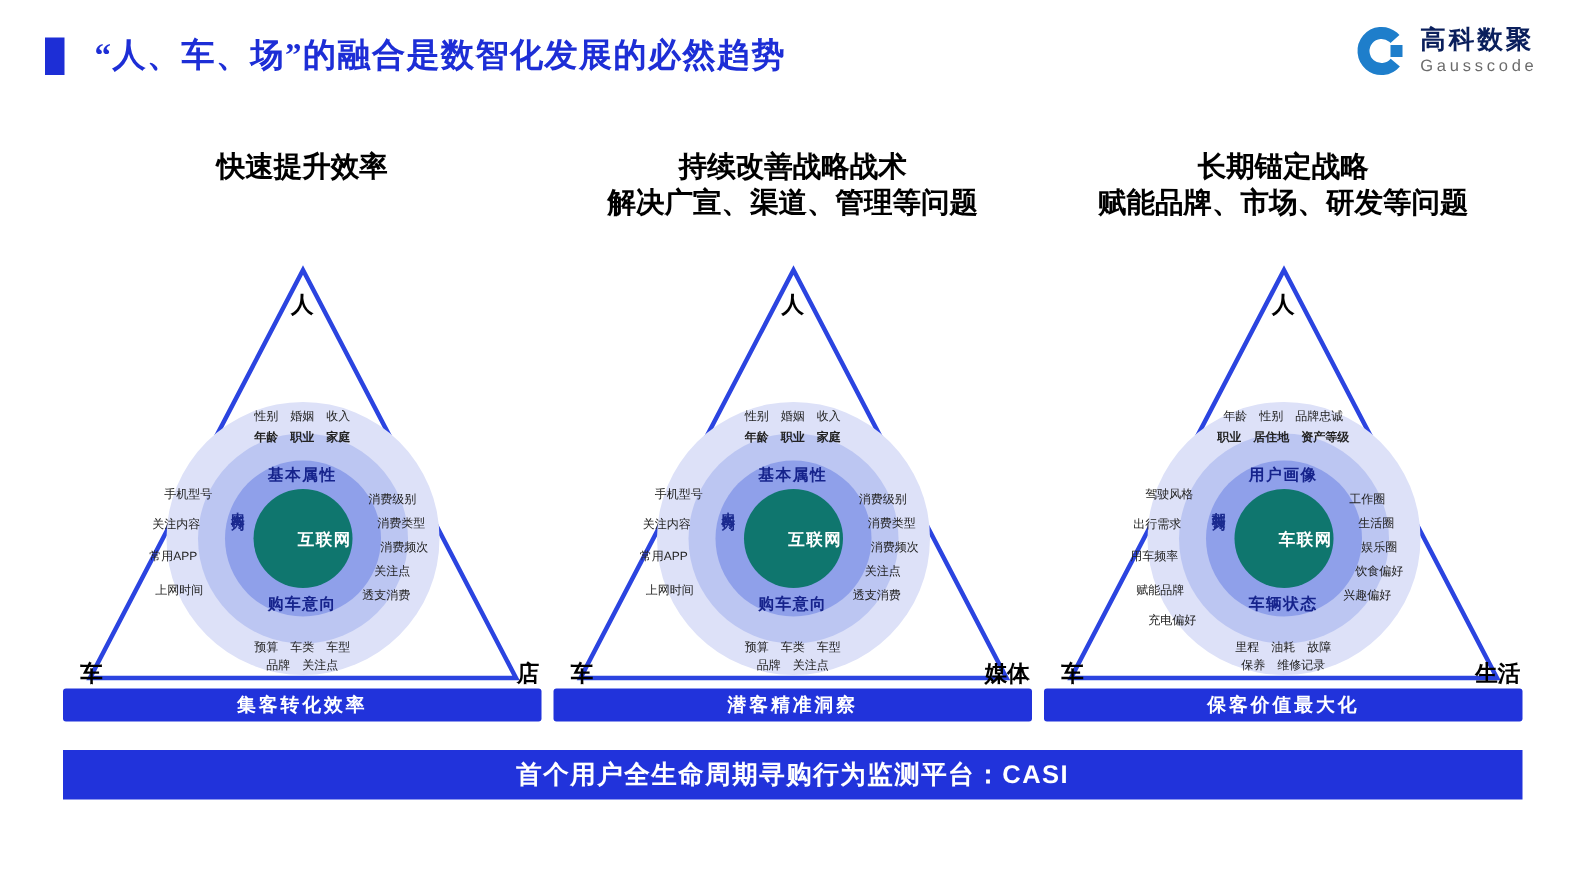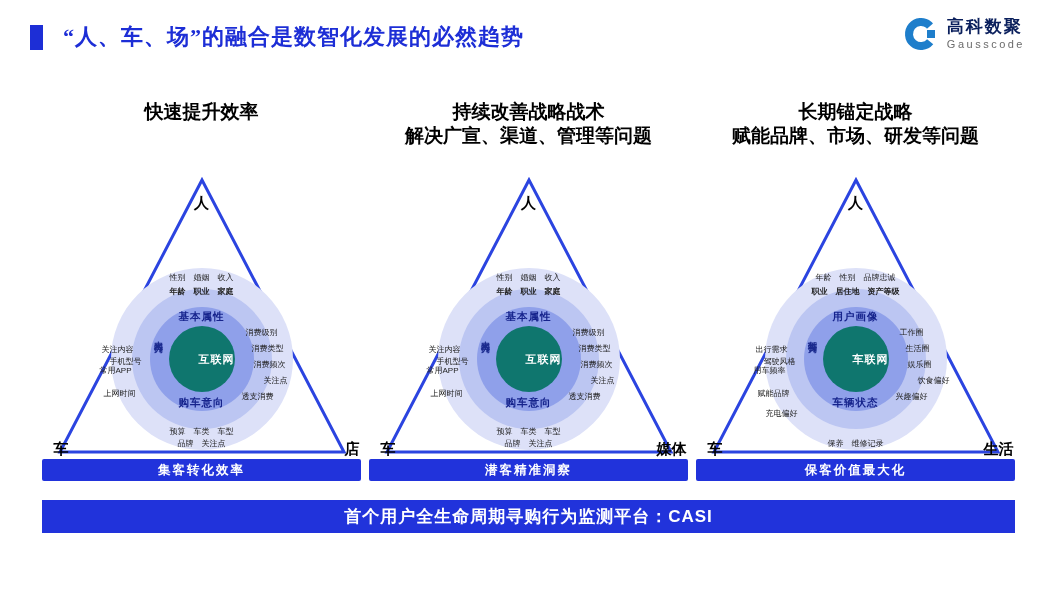--- a/index.html
+++ b/index.html
@@ -43,29 +43,29 @@
   .ring-top    { top:136px; }
   .ring-bottom { top:222px; }
   .ring-side { position:absolute; left:100px; top:160px; writing-mode:vertical-rl;
       font-size:9px; font-weight:bold; color:#1B2A8F; letter-spacing:1px; }
 
   .cl { position:absolute; font-size:8px; color:#222; white-space:nowrap; }
   .top-1 { top:98px;  width:100%; text-align:center; }
   .top-2 { top:112px; width:100%; text-align:center;font-weight:bold; }
   .bot-1 { top:252px; width:100%; text-align:center; }
   .bot-2 { top:264px; width:100%; text-align:center; }
-  .li-0 { top:150px; left:58px;margin-top:32px; }
+  .li-0 { top:150px; left:58px; }
   .li-1 { top:170px; left:50px; }
   .li-2 { top:191px; left:48px; }
   .li-3 { top:214px; left:52px; }
   .li-4 { top:234px; left:60px; }
   .ri-0 { top:153px; left:194px; }
   .ri-1 { top:169px; left:200px; }
   .ri-2 { top:185px; left:202px; }
-  .ri-3 { top:201px; left:198px;padding-left:14px; }
+  .ri-3 { top:201px; left:198px; }
   .ri-4 { top:217px; left:190px; }
 
   .metric-bar { margin-top:0; height:22px; line-height:22px; background:#2133DB;
       color:#fff; font-size:12.5px; font-weight:bold; text-align:center;
       letter-spacing:2px; border-radius:2px; }
 
   .footer-banner { position:absolute; top:500px; left:42px; width:973px; height:33px;
       background:#2133DB; color:#fff; font-size:17px; font-weight:bold;
       text-align:center; line-height:33px; letter-spacing:1px; }
 </style>
@@ -195,20 +195,21 @@
         <div class="cl li-0">驾驶风格</div>
         <div class="cl li-1">出行需求</div>
         <div class="cl li-2">用车频率</div>
         <div class="cl li-3">赋能品牌</div>
         <div class="cl li-4">充电偏好</div>
         <div class="cl ri-0">工作圈</div>
         <div class="cl ri-1">生活圈</div>
         <div class="cl ri-2">娱乐圈</div>
         <div class="cl ri-3">饮食偏好</div>
         <div class="cl ri-4">兴趣偏好</div>
+        <div class="cl bot-1">里程　油耗　故障</div>
         <div class="cl bot-2">保养　维修记录</div>
       </div>
       <div class="metric-bar">保客价值最大化</div>
     </div>
 
   </div>
 
   <div class="footer-banner">首个用户全生命周期寻购行为监测平台：CASI</div>
 
 </div>

